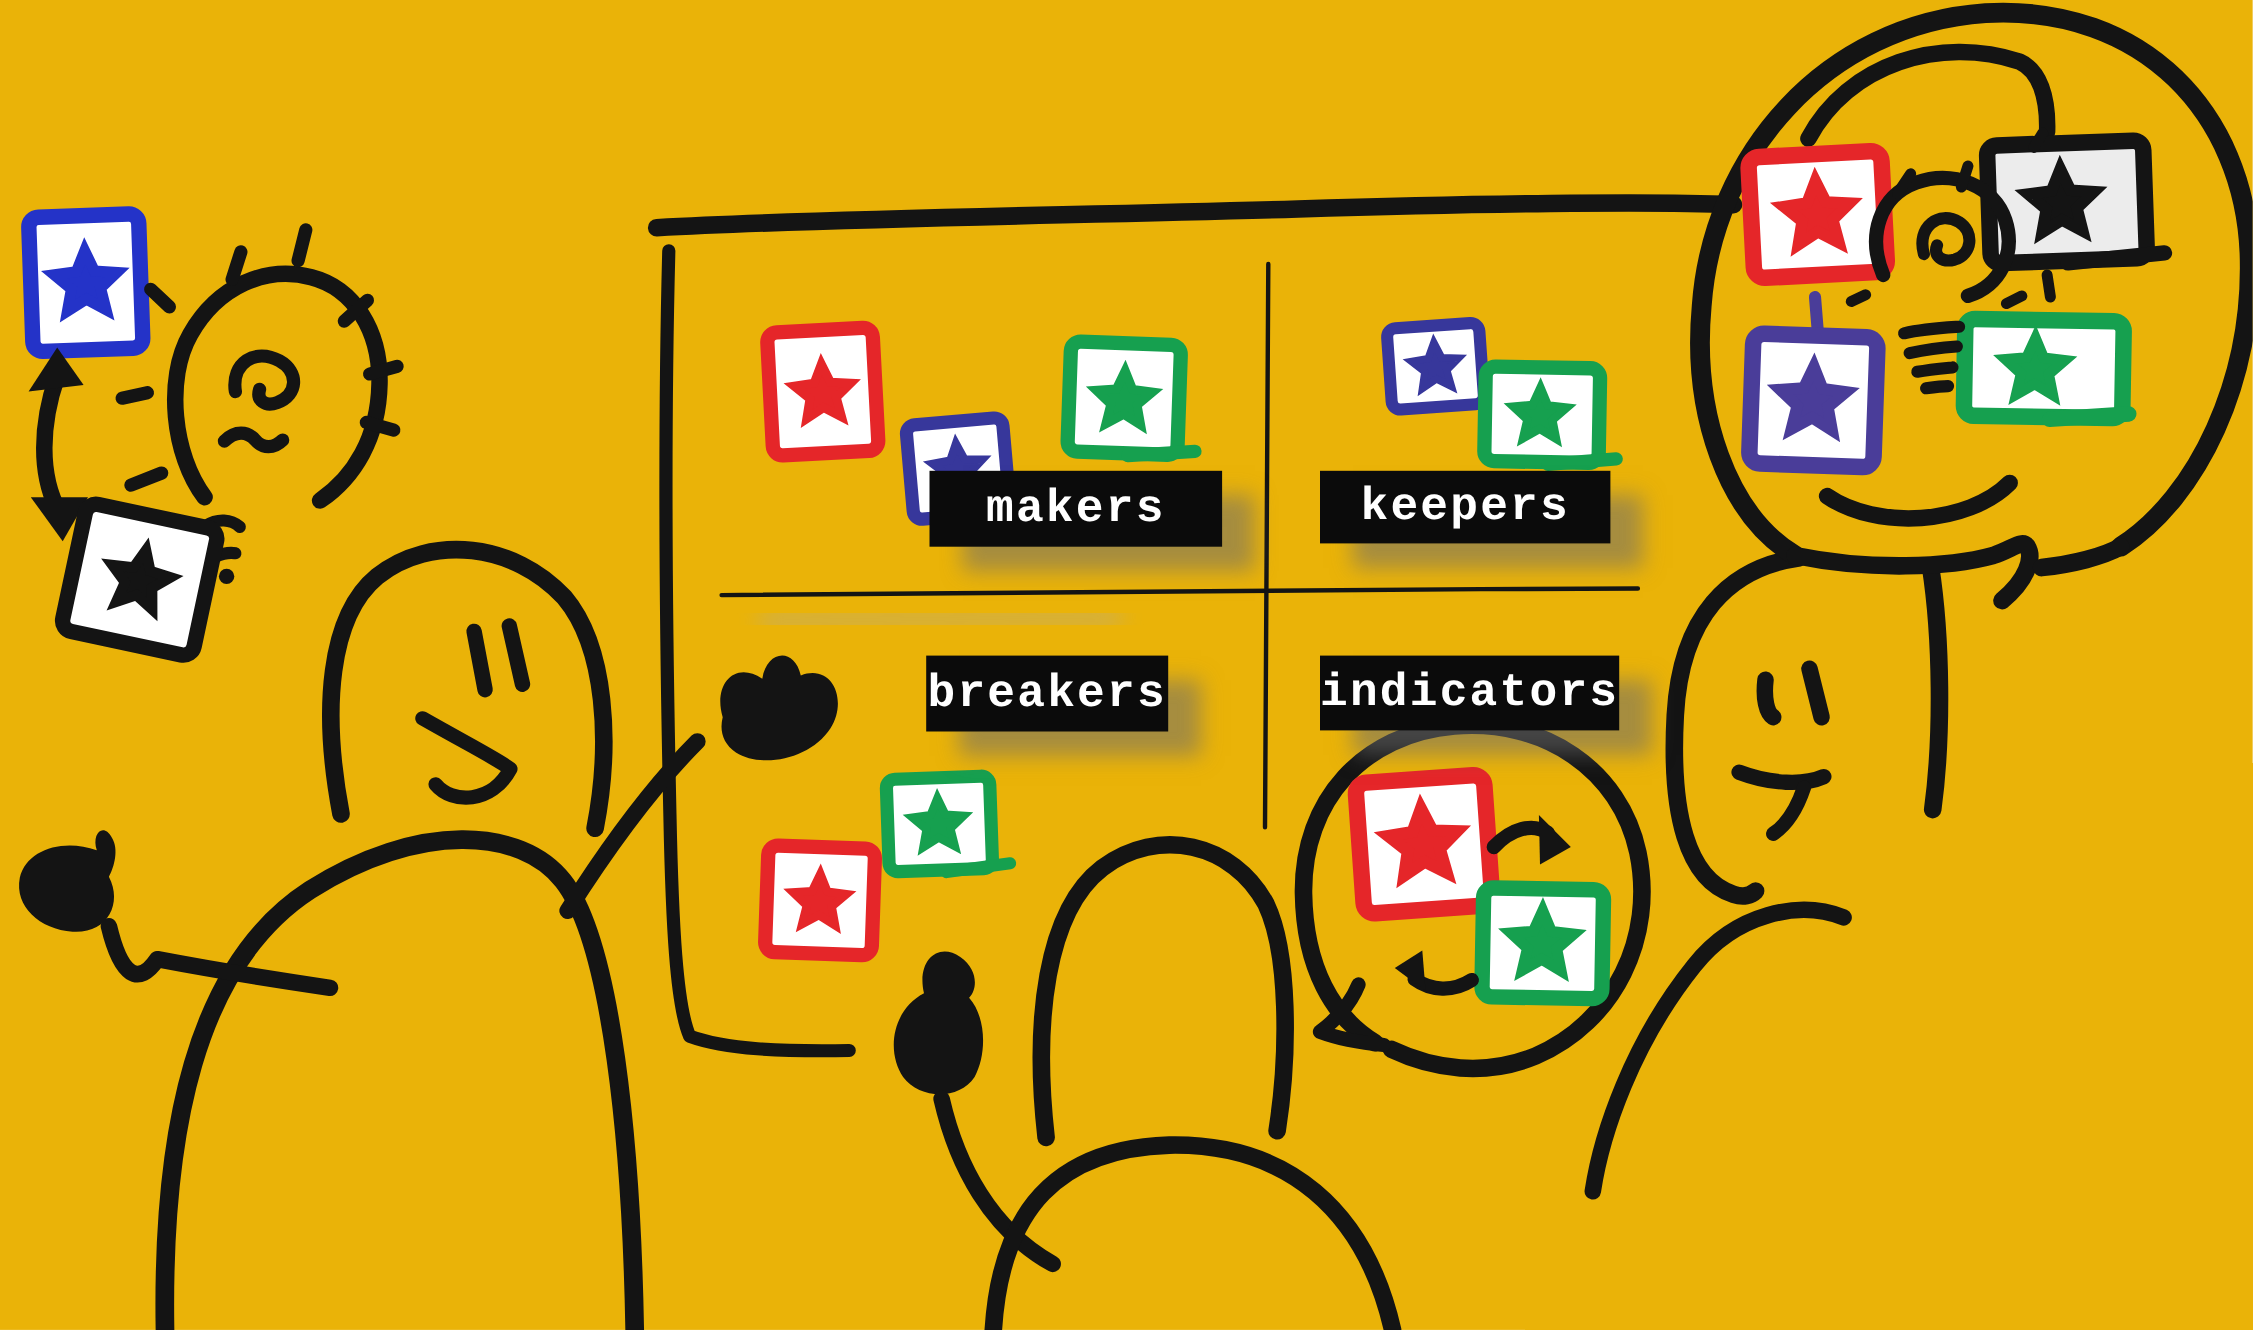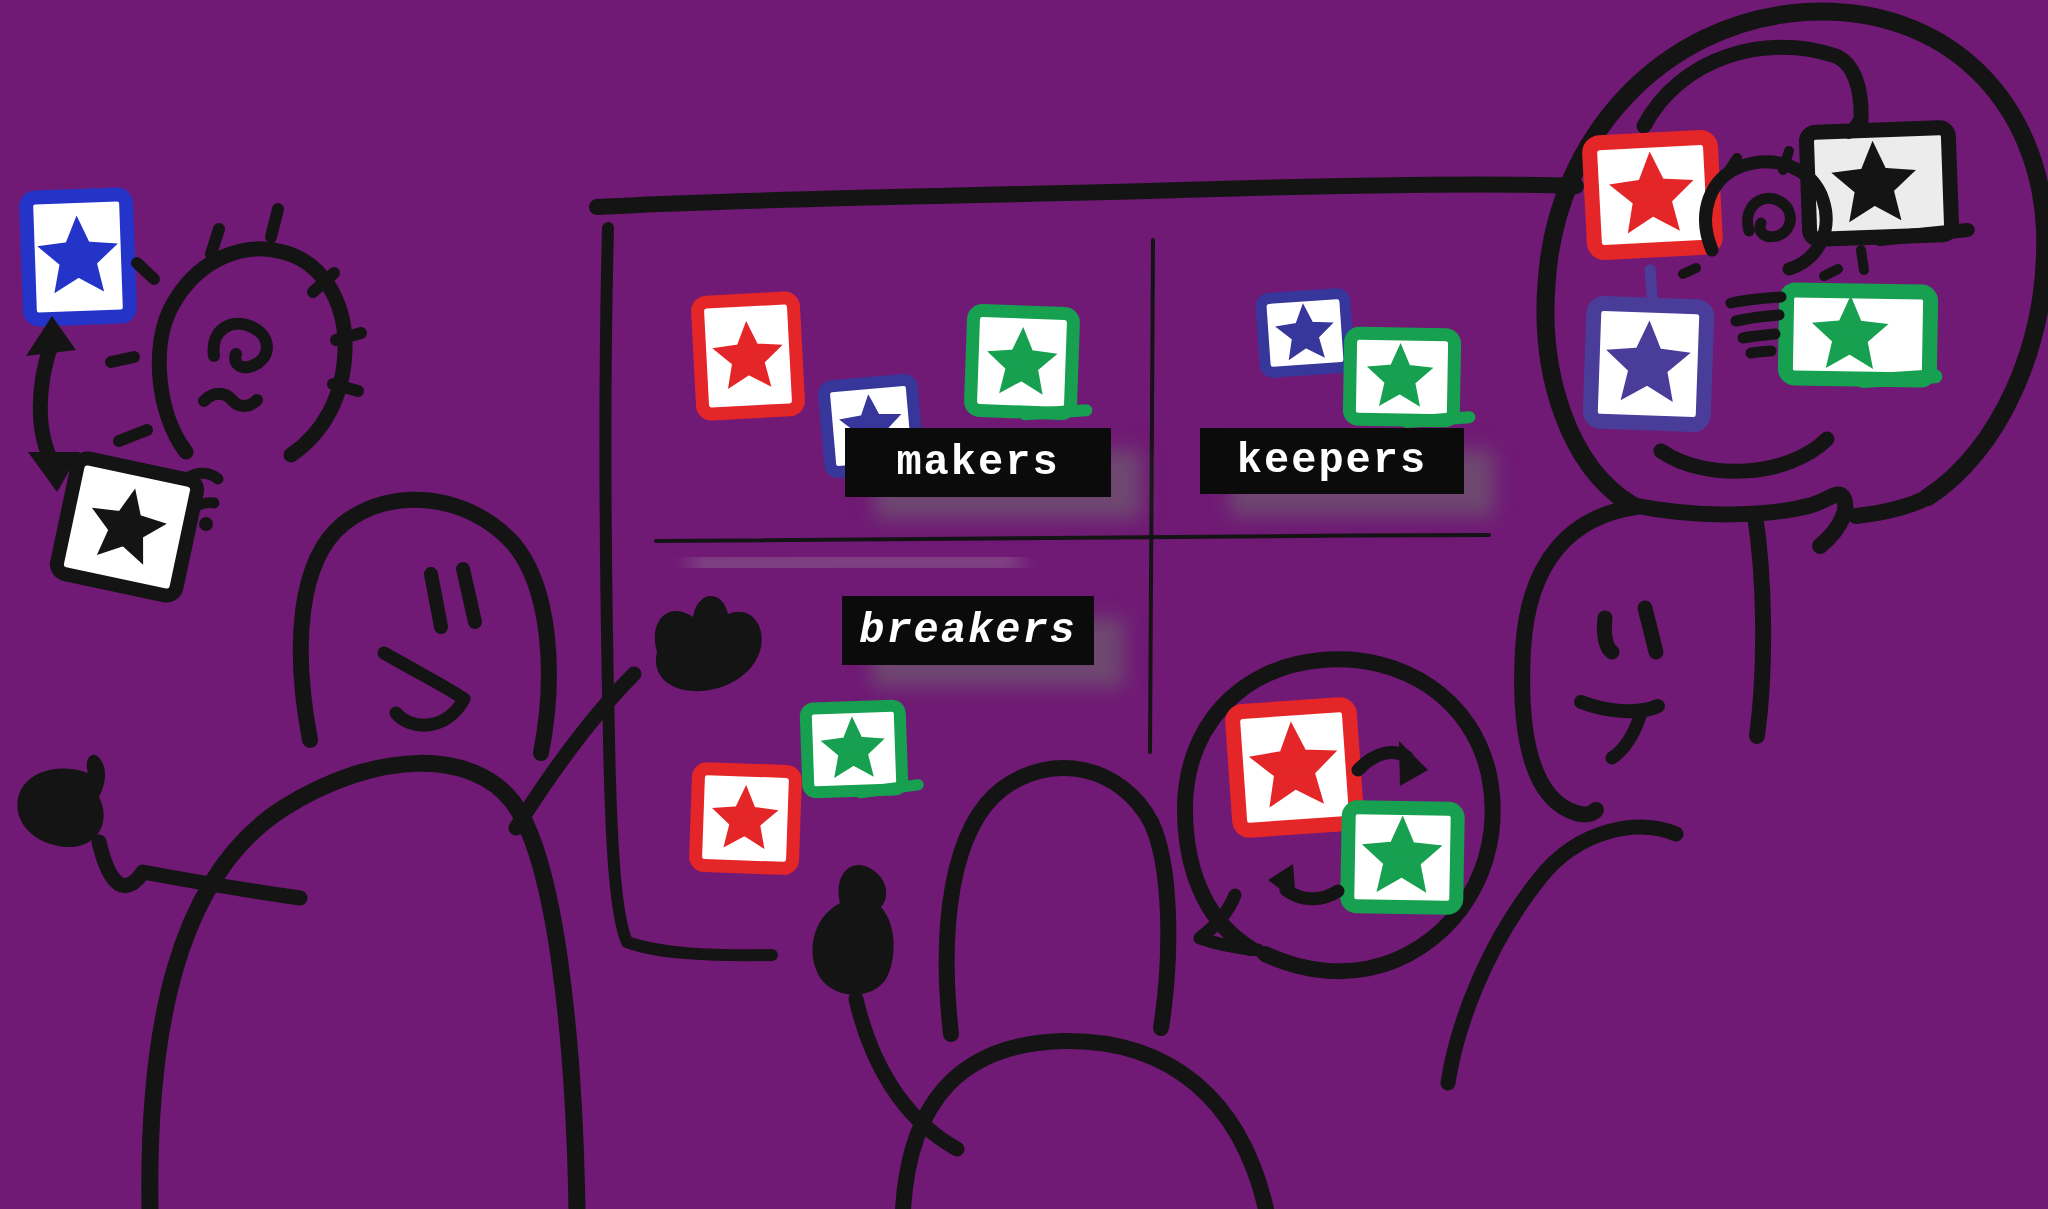--- a/index.html
+++ b/index.html
@@ -1,16 +1,16 @@
 <!DOCTYPE html>
 <html><head>
 <meta charset="utf-8">
 <style>
   html,body{margin:0;padding:0;background:#ffffff;}
-  .stage{position:relative;width:2048px;height:1209px;background:#701a75;overflow:hidden;
+  .stage{position:relative;width:2048px;height:1209px;background:#eab308;overflow:hidden;
          font-family:"Liberation Mono","DejaVu Sans Mono",monospace;}
   .stage svg{position:absolute;left:0;top:0;z-index:1;}
   .qlabel{position:absolute;z-index:2;background:#0b0b0b;color:#ffffff;
           display:flex;align-items:center;justify-content:center;
           font-weight:700;font-size:42px;letter-spacing:2px;
           box-shadow:30px 22px 18px rgba(110,110,110,.55);}
   .clabel{position:absolute;z-index:3;background:#ffffff;color:#1c1c1c;
           display:flex;align-items:center;justify-content:center;
           font-weight:400;font-size:54px;letter-spacing:7px;
           box-shadow:10px 26px 20px rgba(120,120,120,.40);}
@@ -201,14 +201,15 @@
       <path class="ink" stroke-width="13" d="M1358 770 C 1374 753 1393 748 1407 757"></path>
       <polygon points="1428,770 1399,741 1400,786" fill="#141414"></polygon>
       <path class="ink" stroke-width="13" d="M1338 891 C 1321 902 1301 901 1286 890"></path>
       <polygon points="1268,880 1296,901 1293,864" fill="#141414"></polygon>
     </g>
   </g>
 </svg>
 
   <div class="qlabel" style="left:845px;top:428px;width:266px;height:69px;">makers</div>
   <div class="qlabel" style="left:1200px;top:428px;width:264px;height:66px;">keepers</div>
-  <div class="qlabel" style="left:842px;top:596px;width:252px;height:69px;font-style:italic;">breakers</div>
+  <div class="qlabel" style="left:842px;top:596px;width:220px;height:69px;">breakers</div>
+  <div class="qlabel" style="left:1200px;top:596px;width:272px;height:68px;">indicators</div>
 </div>
 
 </body></html>

